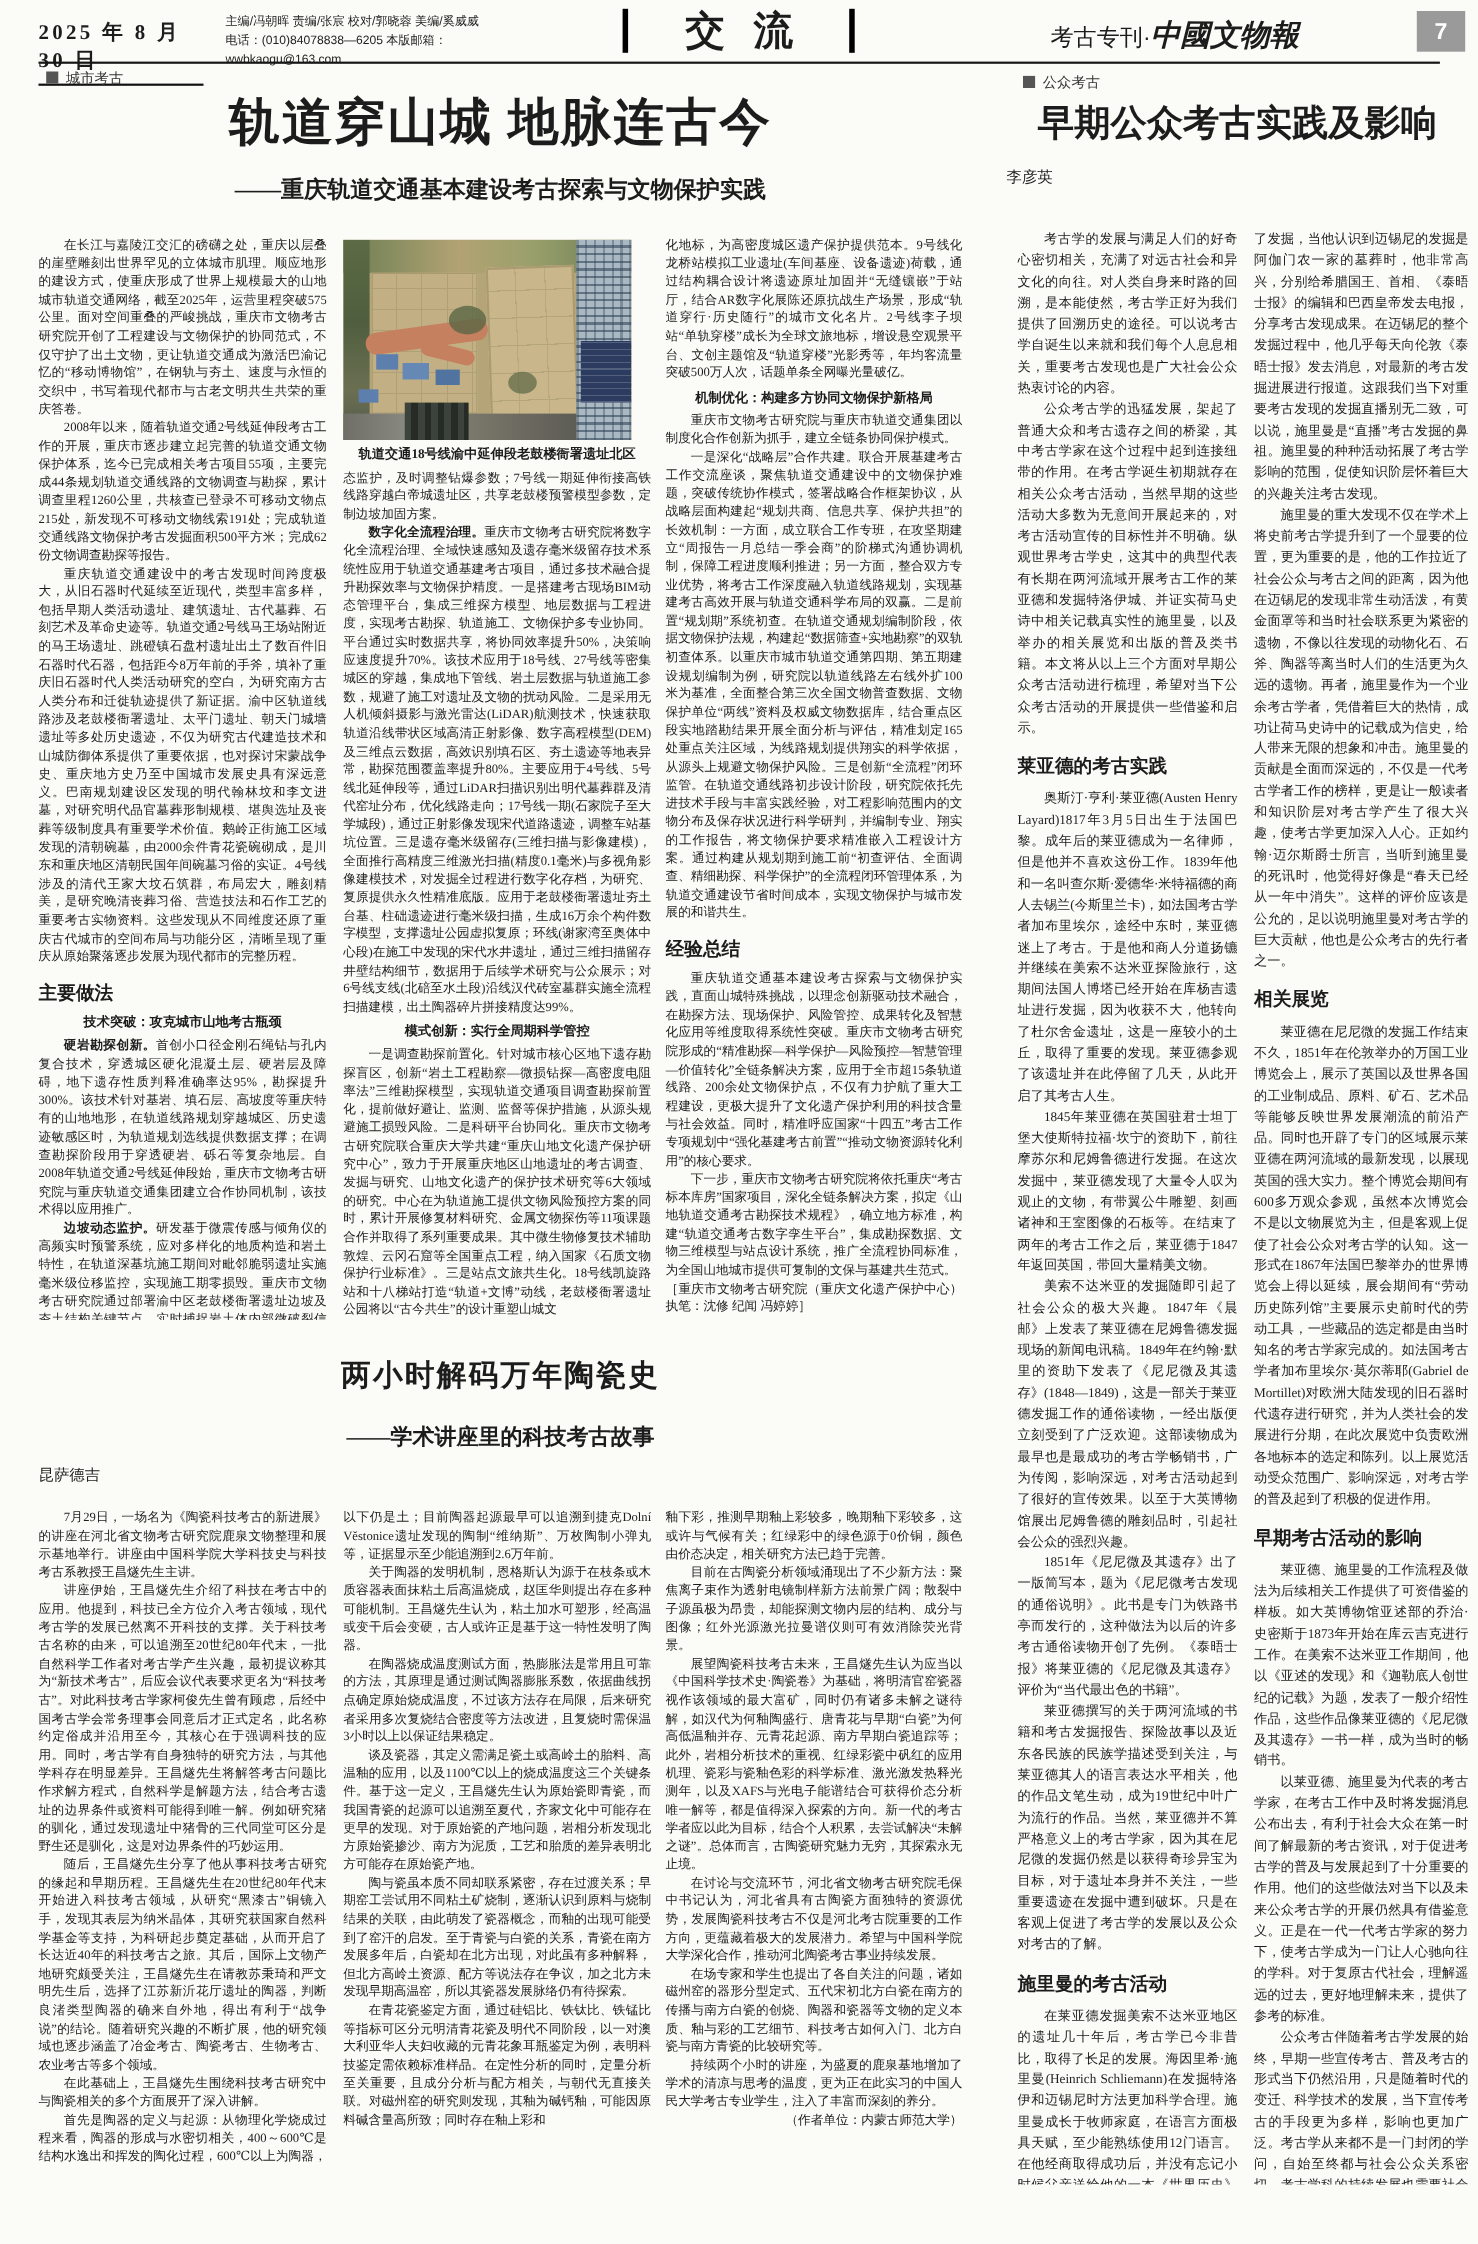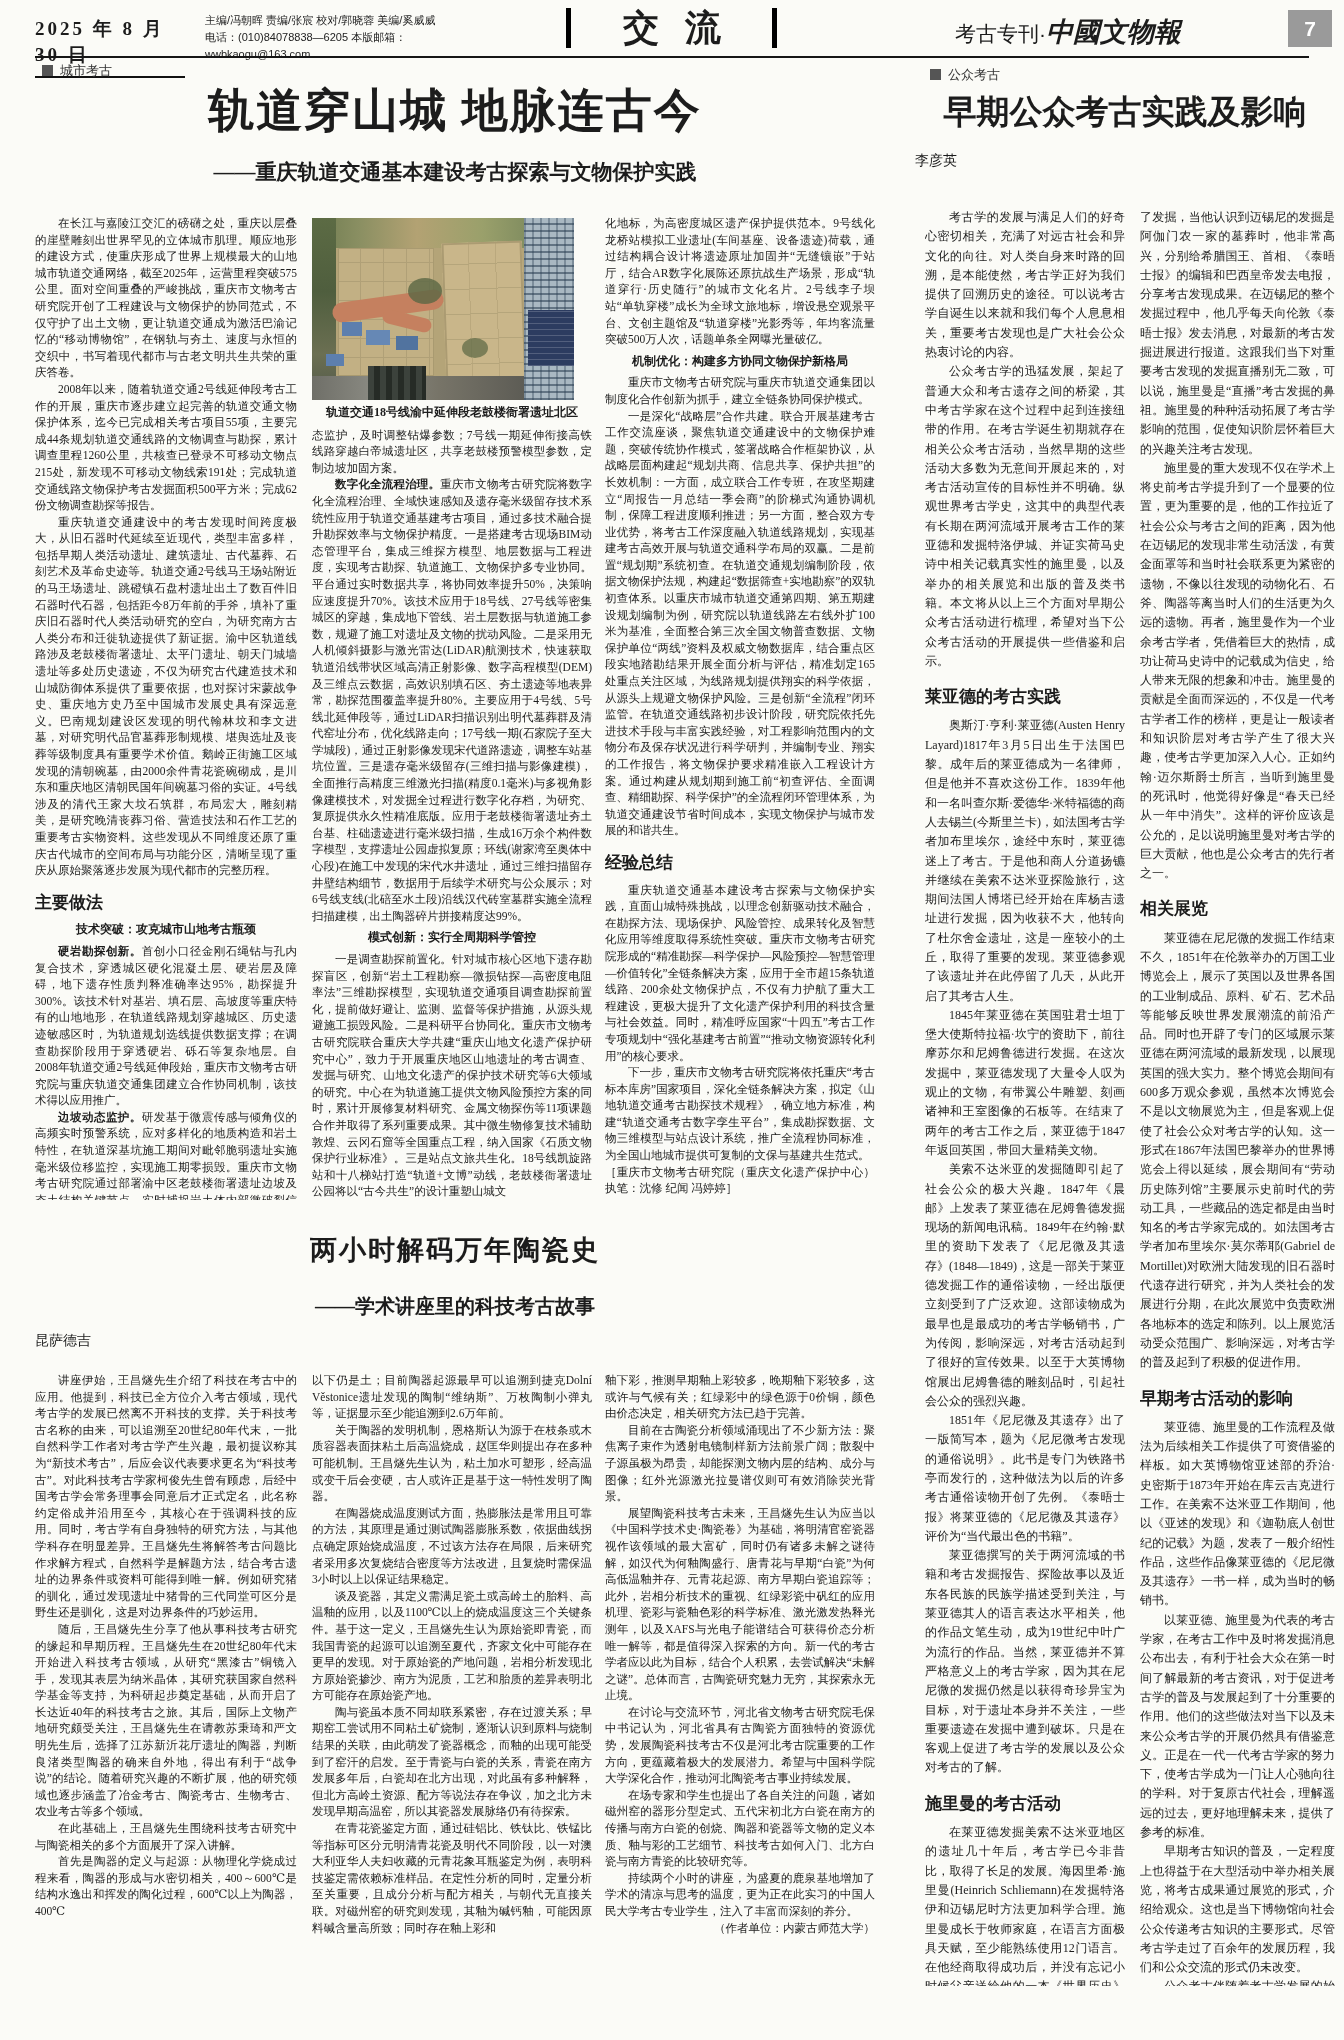--- a/index.html
+++ b/index.html
@@ -118,20 +118,21 @@
     <p>重庆轨道交通基本建设考古探索与文物保护实践，直面山城特殊挑战，以理念创新驱动技术融合，在勘探方法、现场保护、风险管控、成果转化及智慧化应用等维度取得系统性突破。重庆市文物考古研究院形成的“精准勘探—科学保护—风险预控—智慧管理—价值转化”全链条解决方案，应用于全市超15条轨道线路、200余处文物保护点，不仅有力护航了重大工程建设，更极大提升了文化遗产保护利用的科技含量与社会效益。同时，精准呼应国家“十四五”考古工作专项规划中“强化基建考古前置”“推动文物资源转化利用”的核心要求。</p>
     <p>下一步，重庆市文物考古研究院将依托重庆“考古标本库房”国家项目，深化全链条解决方案，拟定《山地轨道交通考古勘探技术规程》，确立地方标准，构建“轨道交通考古数字孪生平台”，集成勘探数据、文物三维模型与站点设计系统，推广全流程协同标准，为全国山地城市提供可复制的文保与基建共生范式。</p>
     <p class="noind">［重庆市文物考古研究院（重庆文化遗产保护中心）执笔：沈修 纪闻 冯婷婷］</p>
   </div>
 
 <div class="abs headline h-mid">两小时解码万年陶瓷史</div>
 <div class="abs subtitle sub-mid">——学术讲座里的科技考古故事</div>
 <div class="abs byline" style="left:35px;top:1332px;width:840px;">昆萨德吉</div>
 
 <div class="abs col" style="left:35px;top:1372px;width:262px;height:595px;">
+    <p>7月29日，一场名为《陶瓷科技考古的新进展》的讲座在河北省文物考古研究院鹿泉文物整理和展示基地举行。讲座由中国科学院大学科技史与科技考古系教授王昌燧先生主讲。</p>
     <p>讲座伊始，王昌燧先生介绍了科技在考古中的应用。他提到，科技已全方位介入考古领域，现代考古学的发展已然离不开科技的支撑。关于科技考古名称的由来，可以追溯至20世纪80年代末，一批自然科学工作者对考古学产生兴趣，最初提议称其为“新技术考古”，后应会议代表要求更名为“科技考古”。对此科技考古学家柯俊先生曾有顾虑，后经中国考古学会常务理事会同意后才正式定名，此名称约定俗成并沿用至今，其核心在于强调科技的应用。同时，考古学有自身独特的研究方法，与其他学科存在明显差异。王昌燧先生将解答考古问题比作求解方程式，自然科学是解题方法，结合考古遗址的边界条件或资料可能得到唯一解。例如研究猪的驯化，通过发现遗址中猪骨的三代同堂可区分是野生还是驯化，这是对边界条件的巧妙运用。</p>
     <p>随后，王昌燧先生分享了他从事科技考古研究的缘起和早期历程。王昌燧先生在20世纪80年代末开始进入科技考古领域，从研究“黑漆古”铜镜入手，发现其表层为纳米晶体，其研究获国家自然科学基金等支持，为科研起步奠定基础，从而开启了长达近40年的科技考古之旅。其后，国际上文物产地研究颇受关注，王昌燧先生在请教苏秉琦和严文明先生后，选择了江苏新沂花厅遗址的陶器，判断良渚类型陶器的确来自外地，得出有利于“战争说”的结论。随着研究兴趣的不断扩展，他的研究领域也逐步涵盖了冶金考古、陶瓷考古、生物考古、农业考古等多个领域。</p>
     <p>在此基础上，王昌燧先生围绕科技考古研究中与陶瓷相关的多个方面展开了深入讲解。</p>
     <p>首先是陶器的定义与起源：从物理化学烧成过程来看，陶器的形成与水密切相关，400～600℃是结构水逸出和挥发的陶化过程，600℃以上为陶器，400℃</p>
   </div>
 <div class="abs col" style="left:312px;top:1372px;width:280px;height:595px;">
     <p class="noind">以下仍是土；目前陶器起源最早可以追溯到捷克Dolní Věstonice遗址发现的陶制“维纳斯”、万枚陶制小弹丸等，证据显示至少能追溯到2.6万年前。</p>
     <p>关于陶器的发明机制，恩格斯认为源于在枝条或木质容器表面抹粘土后高温烧成，赵匡华则提出存在多种可能机制。王昌燧先生认为，粘土加水可塑形，经高温或变干后会变硬，古人或许正是基于这一特性发明了陶器。</p>
     <p>在陶器烧成温度测试方面，热膨胀法是常用且可靠的方法，其原理是通过测试陶器膨胀系数，依据曲线拐点确定原始烧成温度，不过该方法存在局限，后来研究者采用多次复烧结合密度等方法改进，且复烧时需保温3小时以上以保证结果稳定。</p>
     <p>谈及瓷器，其定义需满足瓷土或高岭土的胎料、高温釉的应用，以及1100℃以上的烧成温度这三个关键条件。基于这一定义，王昌燧先生认为原始瓷即青瓷，而我国青瓷的起源可以追溯至夏代，齐家文化中可能存在更早的发现。对于原始瓷的产地问题，岩相分析发现北方原始瓷掺沙、南方为泥质，工艺和胎质的差异表明北方可能存在原始瓷产地。</p>
@@ -167,15 +168,14 @@
     <p>在莱亚德发掘美索不达米亚地区的遗址几十年后，考古学已今非昔比，取得了长足的发展。海因里希·施里曼(Heinrich Schliemann)在发掘特洛伊和迈锡尼时方法更加科学合理。施里曼成长于牧师家庭，在语言方面极具天赋，至少能熟练使用12门语言。在他经商取得成功后，并没有忘记小时候父亲送给他的一本《世界历史》书上有一幅特洛伊城火光冲天的插图，这令他心驰神往。施里曼在取得商业上的成功之后，退出商界，希望通过实践完成自己小时候的梦想，寻找特洛伊城。为了达成目标，他周游各国，并在巴黎学习了考古学。1869年发掘伊塔卡遗址并创作了《伊塔卡，伯罗奔尼撒与特洛伊》一书，他在书中坚持认为特洛伊城不是虚构的，具体的位置应该在希沙立克。1871年便开始在希沙立克进行了四次发掘，因为他发掘时没有和土耳其政府作好沟通，发掘工作被叫停。在第一、二次发掘之间，于1874年至1876年转而对迈锡尼进行</p>
   </div>
 <div class="abs col rcol" style="left:1140px;top:192px;width:195px;height:1778px;">
     <p class="noind">了发掘，当他认识到迈锡尼的发掘是阿伽门农一家的墓葬时，他非常高兴，分别给希腊国王、首相、《泰晤士报》的编辑和巴西皇帝发去电报，分享考古发现成果。在迈锡尼的整个发掘过程中，他几乎每天向伦敦《泰晤士报》发去消息，对最新的考古发掘进展进行报道。这跟我们当下对重要考古发现的发掘直播别无二致，可以说，施里曼是“直播”考古发掘的鼻祖。施里曼的种种活动拓展了考古学影响的范围，促使知识阶层怀着巨大的兴趣关注考古发现。</p>
     <p>施里曼的重大发现不仅在学术上将史前考古学提升到了一个显要的位置，更为重要的是，他的工作拉近了社会公众与考古之间的距离，因为他在迈锡尼的发现非常生动活泼，有黄金面罩等和当时社会联系更为紧密的遗物，不像以往发现的动物化石、石斧、陶器等离当时人们的生活更为久远的遗物。再者，施里曼作为一个业余考古学者，凭借着巨大的热情，成功让荷马史诗中的记载成为信史，给人带来无限的想象和冲击。施里曼的贡献是全面而深远的，不仅是一代考古学者工作的榜样，更是让一般读者和知识阶层对考古学产生了很大兴趣，使考古学更加深入人心。正如约翰·迈尔斯爵士所言，当听到施里曼的死讯时，他觉得好像是“春天已经从一年中消失”。这样的评价应该是公允的，足以说明施里曼对考古学的巨大贡献，他也是公众考古的先行者之一。</p>
     <p class="bighead">相关展览</p>
     <p>莱亚德在尼尼微的发掘工作结束不久，1851年在伦敦举办的万国工业博览会上，展示了英国以及世界各国的工业制成品、原料、矿石、艺术品等能够反映世界发展潮流的前沿产品。同时也开辟了专门的区域展示莱亚德在两河流域的最新发现，以展现英国的强大实力。整个博览会期间有600多万观众参观，虽然本次博览会不是以文物展览为主，但是客观上促使了社会公众对考古学的认知。这一形式在1867年法国巴黎举办的世界博览会上得以延续，展会期间有“劳动历史陈列馆”主要展示史前时代的劳动工具，一些藏品的选定都是由当时知名的考古学家完成的。如法国考古学者加布里埃尔·莫尔蒂耶(Gabriel de Mortillet)对欧洲大陆发现的旧石器时代遗存进行研究，并为人类社会的发展进行分期，在此次展览中负责欧洲各地标本的选定和陈列。以上展览活动受众范围广、影响深远，对考古学的普及起到了积极的促进作用。</p>
     <p class="bighead">早期考古活动的影响</p>
     <p>莱亚德、施里曼的工作流程及做法为后续相关工作提供了可资借鉴的样板。如大英博物馆亚述部的乔治·史密斯于1873年开始在库云吉克进行工作。在美索不达米亚工作期间，他以《亚述的发现》和《迦勒底人创世纪的记载》为题，发表了一般介绍性作品，这些作品像莱亚德的《尼尼微及其遗存》一书一样，成为当时的畅销书。</p>
     <p>以莱亚德、施里曼为代表的考古学家，在考古工作中及时将发掘消息公布出去，有利于社会大众在第一时间了解最新的考古资讯，对于促进考古学的普及与发展起到了十分重要的作用。他们的这些做法对当下以及未来公众考古学的开展仍然具有借鉴意义。正是在一代一代考古学家的努力下，使考古学成为一门让人心驰向往的学科。对于复原古代社会，理解遥远的过去，更好地理解未来，提供了参考的标准。</p>
-    <p>早期考古知识的普及，一定程度上也得益于在大型活动中举办相关展览，将考古成果通过展览的形式，介绍给观众。这也是当下博物馆向社会公众传递考古知识的主要形式。尽管考古学走过了百余年的发展历程，我们和公众交流的形式仍未改变。</p>
     <p>公众考古伴随着考古学发展的始终，早期一些宣传考古、普及考古的形式当下仍然沿用，只是随着时代的变迁、科学技术的发展，当下宣传考古的手段更为多样，影响也更加广泛。考古学从来都不是一门封闭的学问，自始至终都与社会公众关系密切，考古学科的持续发展也需要社会公众的支持和参与。考古学和社会公众有着天然的联系，考古学家有责任有义务将考古发掘研究的成果向公众普及。正如苏秉琦先生所言“考古学是人民的事业”。</p>
   </div>
 
 </body></html>

